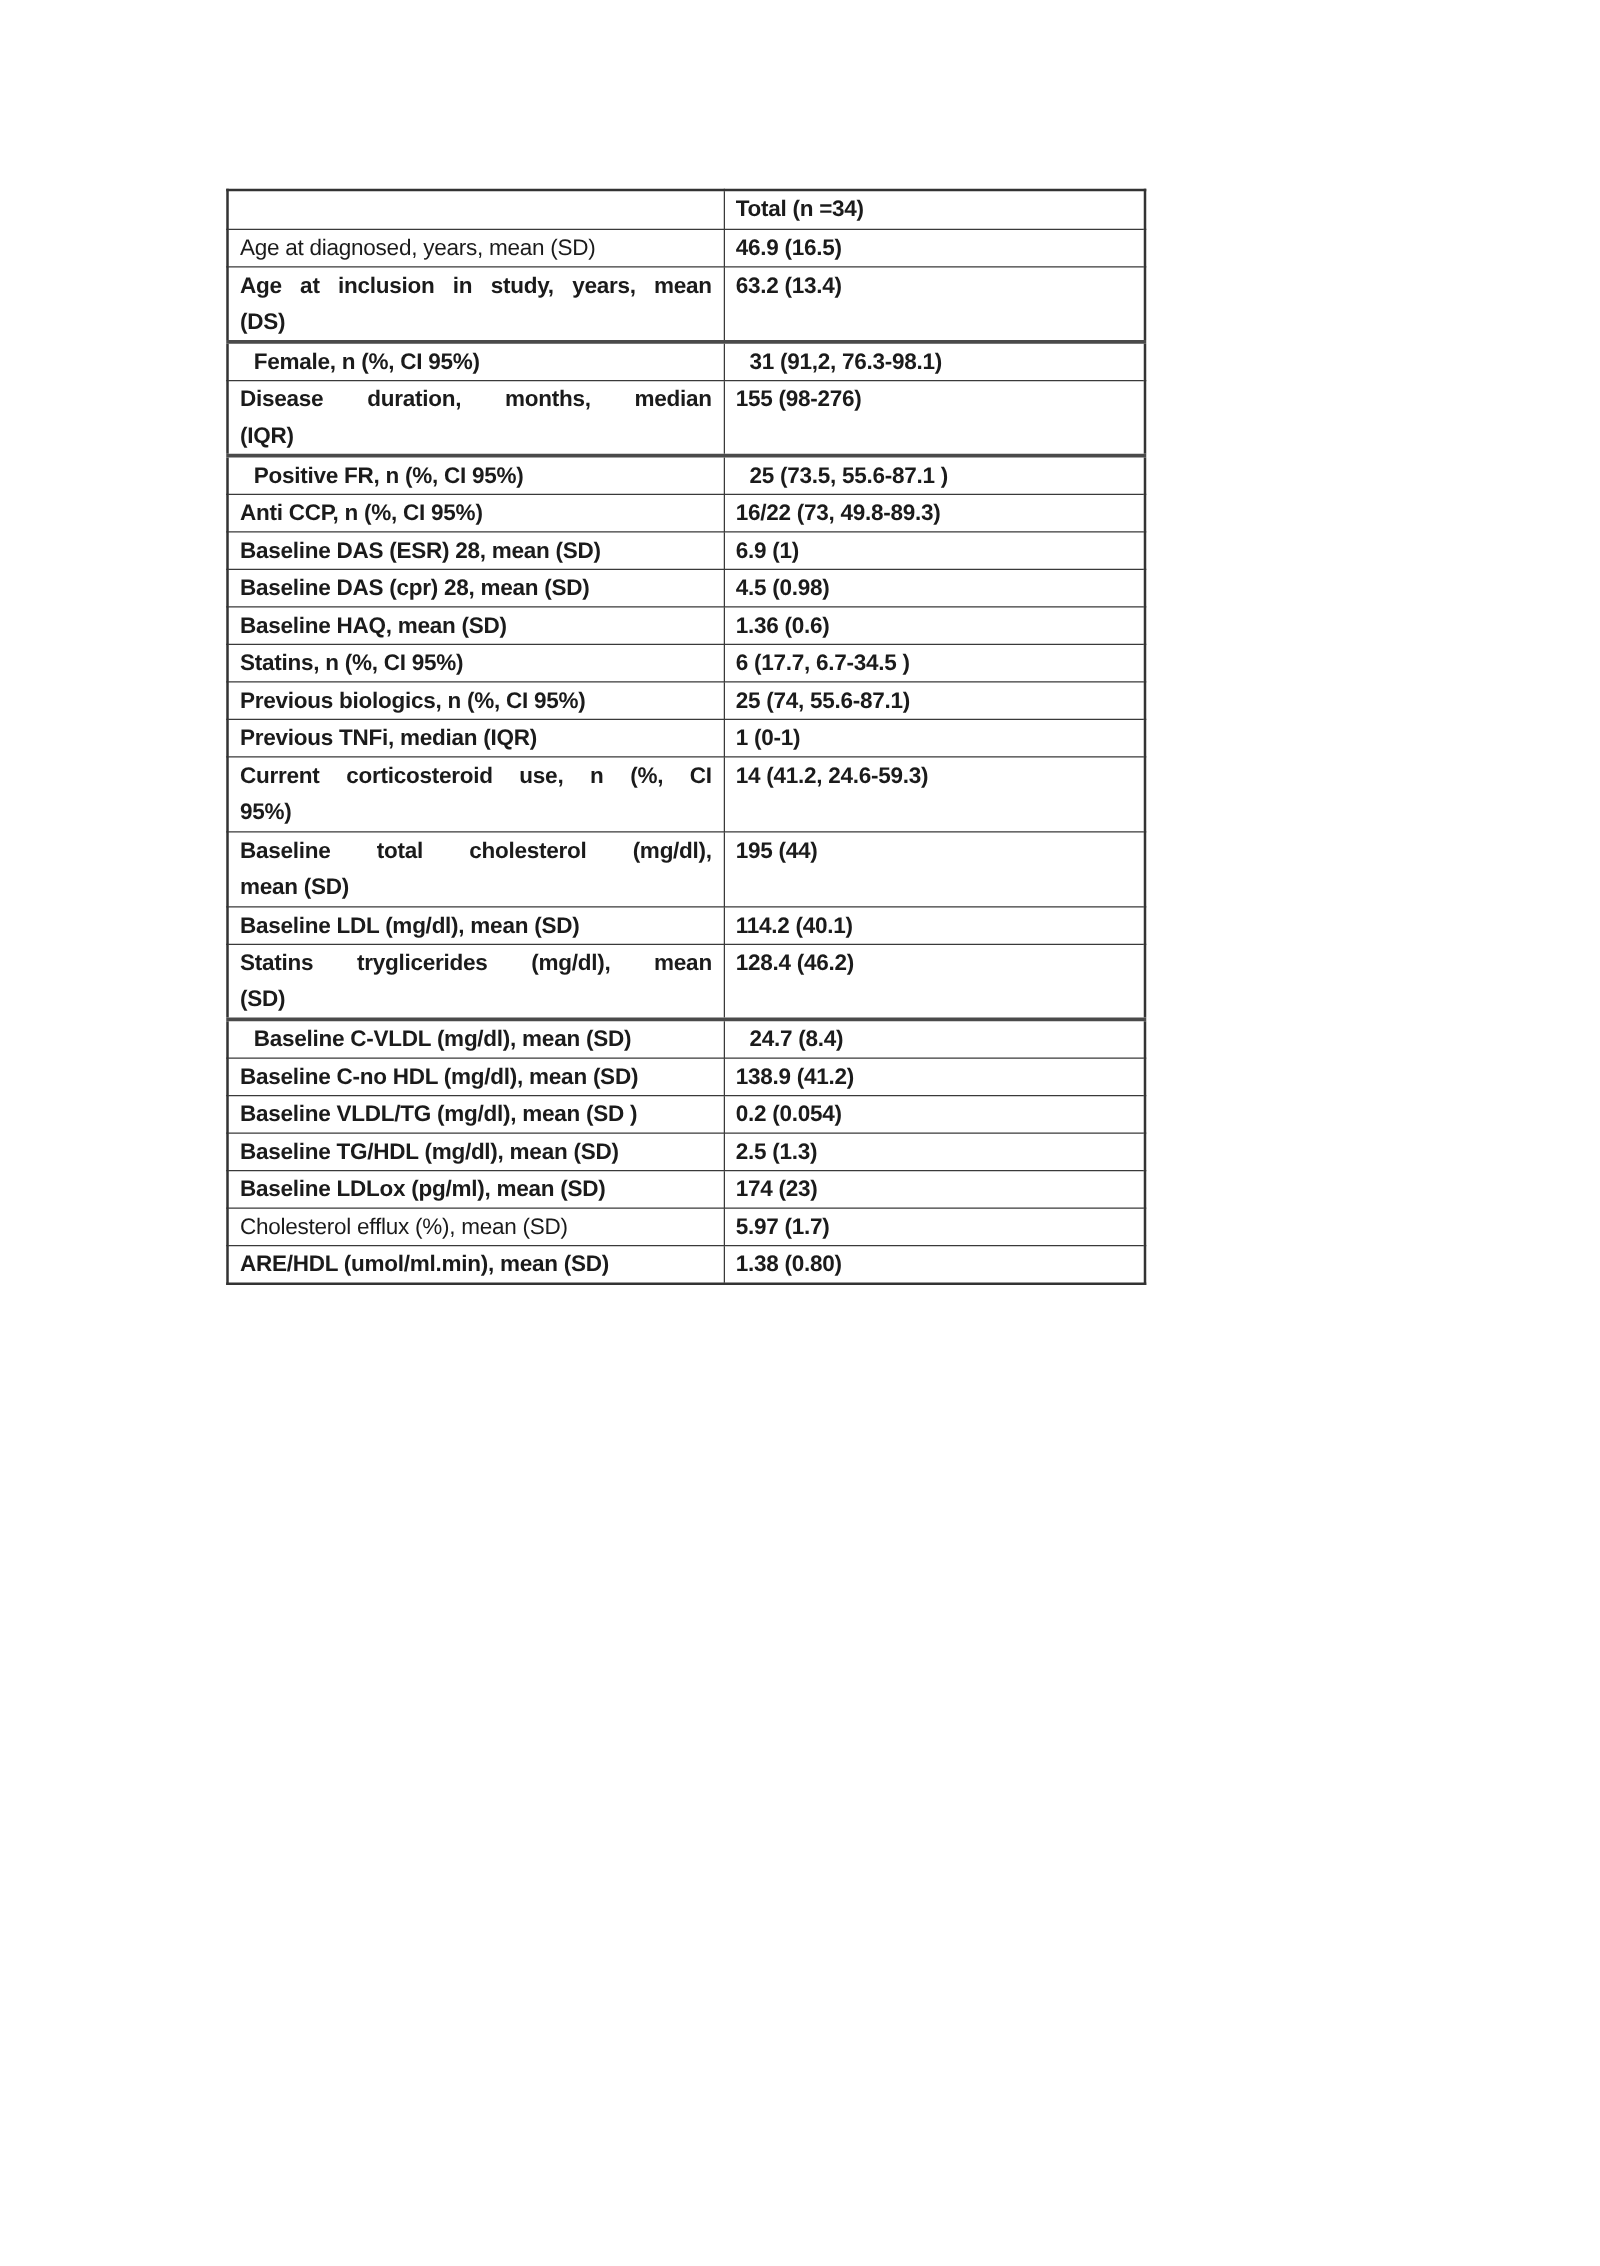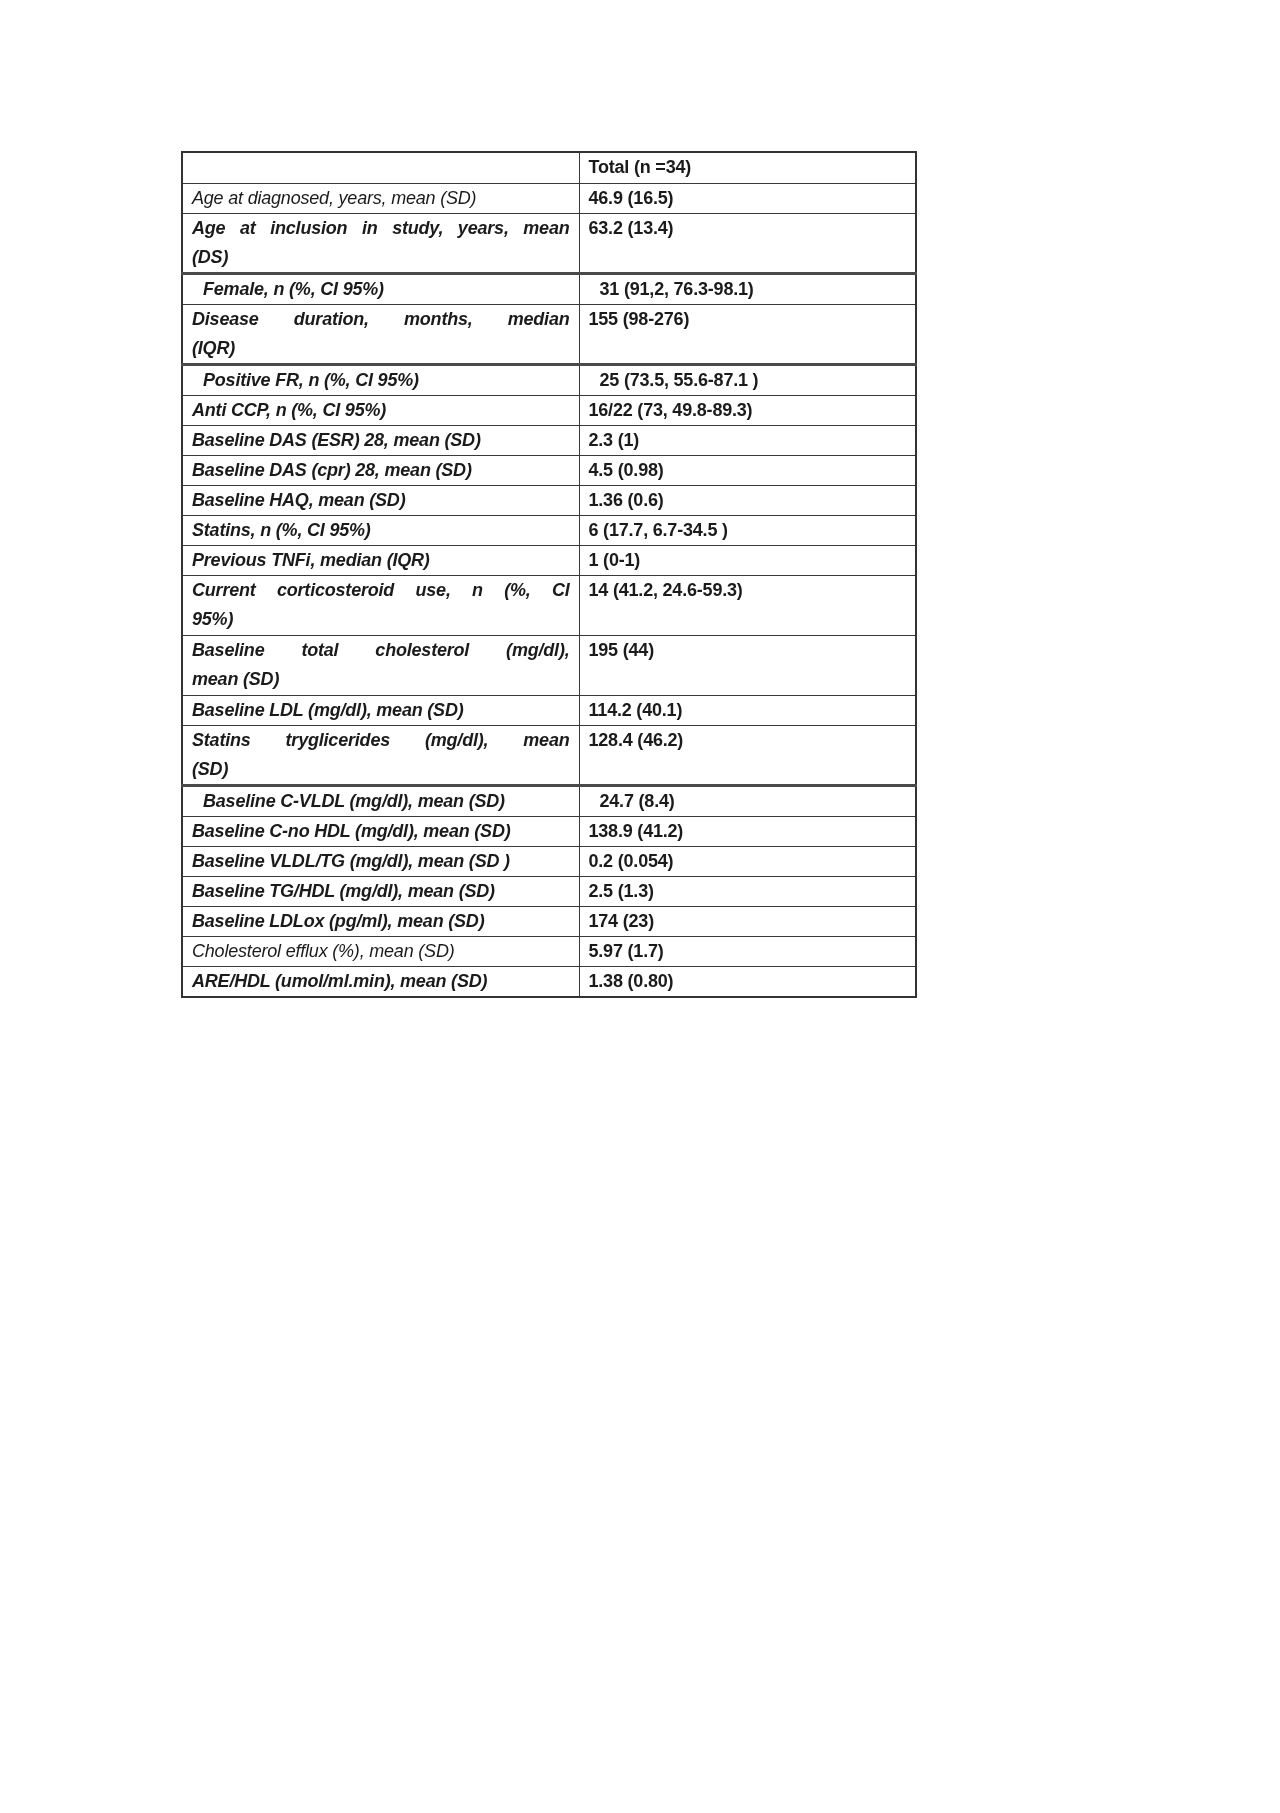--- a/index.html
+++ b/index.html
@@ -39,21 +39,21 @@
   }
   tr.single { height: 30px; }
   tr.header-row { height: 31px; }
   tr.double { height: 60px; }
   tr.thick-top td {
     border-top-width: 3px;
     border-top-color: #4a4a4a;
     padding-left: 20px;
   }
   tr.light td.label-cell { font-weight: 400; }
-  td .line { display: block; font-style: italic; }
+  td .line { display: block; }
   td .jline {
     text-align: justify;
     text-align-last: justify;
   }
 </style>
 </head>
 <body>
 
 <div class="page">
   <table class="data-table">
@@ -101,39 +101,45 @@
         <tr class="single">
           <td class="label-cell">
             <div class="line">Anti CCP, n (%, CI 95%)</div>
           </td>
           <td class="value-cell">16/22 (73, 49.8-89.3)</td>
         </tr>
         <tr class="single">
           <td class="label-cell">
             <div class="line">Baseline DAS (ESR) 28, mean (SD)</div>
           </td>
-          <td class="value-cell">2.3 (1)</td>
+          <td class="value-cell">6.9 (1)</td>
         </tr>
         <tr class="single">
           <td class="label-cell">
             <div class="line">Baseline DAS (cpr) 28, mean (SD)</div>
           </td>
           <td class="value-cell">4.5 (0.98)</td>
         </tr>
         <tr class="single">
           <td class="label-cell">
             <div class="line">Baseline HAQ, mean (SD)</div>
           </td>
           <td class="value-cell">1.36 (0.6)</td>
         </tr>
         <tr class="single">
           <td class="label-cell">
             <div class="line">Statins, n (%, CI 95%)</div>
           </td>
           <td class="value-cell">6 (17.7, 6.7-34.5 )</td>
+        </tr>
+        <tr class="single">
+          <td class="label-cell">
+            <div class="line">Previous biologics, n (%, CI 95%)</div>
+          </td>
+          <td class="value-cell">25 (74, 55.6-87.1)</td>
         </tr>
         <tr class="single">
           <td class="label-cell">
             <div class="line">Previous TNFi, median (IQR)</div>
           </td>
           <td class="value-cell">1 (0-1)</td>
         </tr>
         <tr class="double">
           <td class="label-cell">
             <div class="line jline">Current corticosteroid use, n (%, CI</div>

